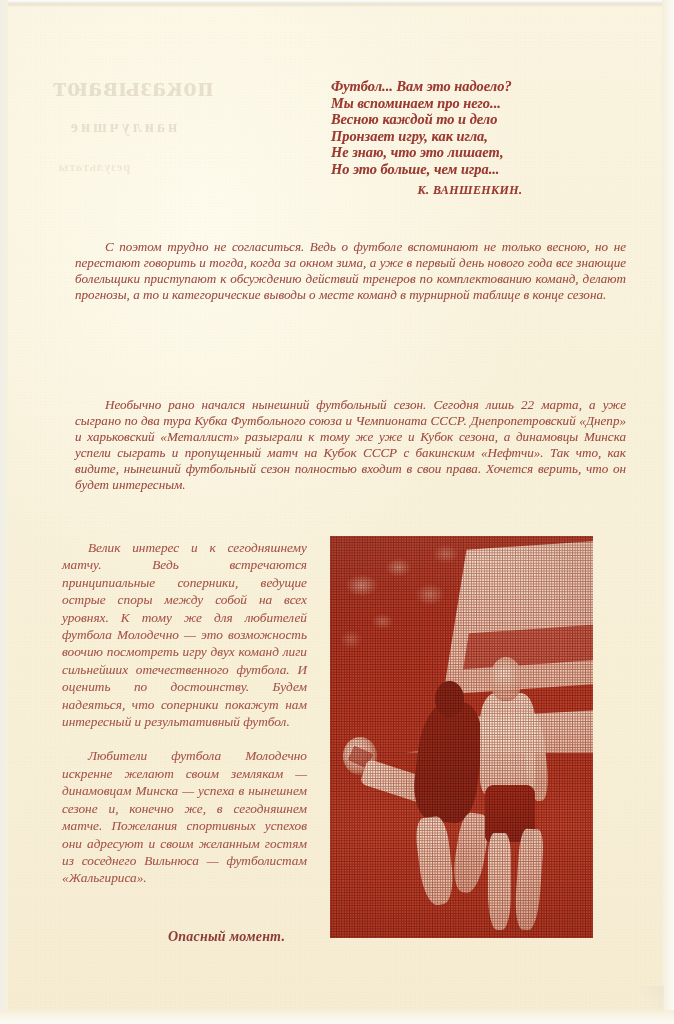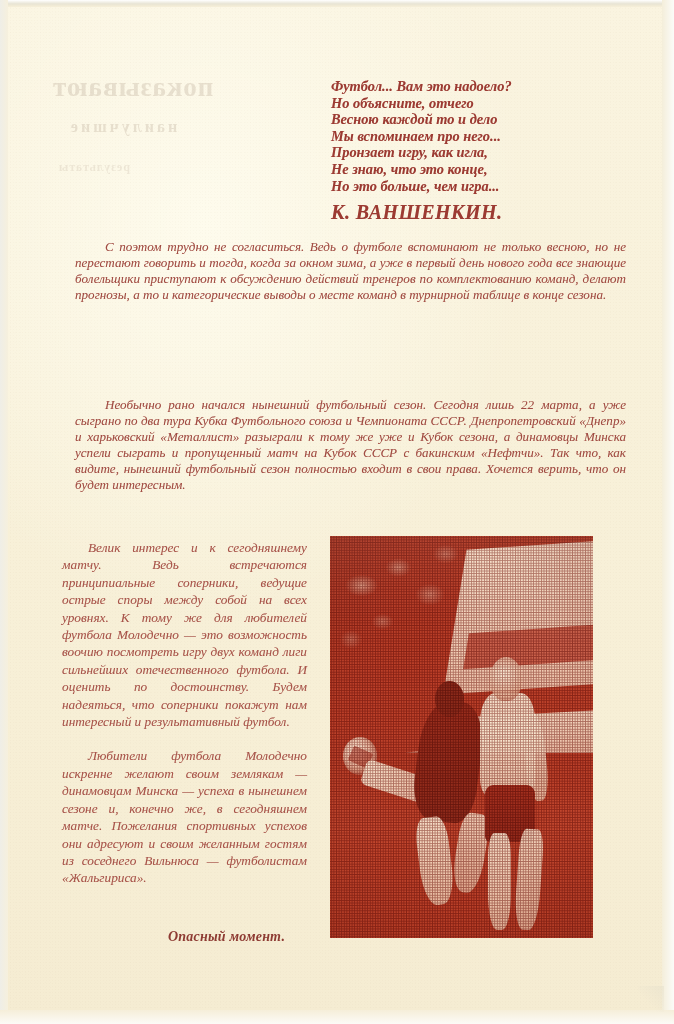--- a/index.html
+++ b/index.html
@@ -107,24 +107,24 @@
     top: 78px;
     width: 300px;
     color: #9c3a32;
     font-weight: bold;
     font-size: 14.4px;
     line-height: 16.6px;
     text-shadow: 0 0 0.5px rgba(156,58,50,0.35);
   }
   .poem-line { white-space: nowrap; }
   .poem-author {
-    margin-top: 10px;
-    text-align: left;
+    margin-top: 4px;
+    text-align: center;
     padding-right: 22px;
-    font-size: 20px;
+    font-size: 12px;
     letter-spacing: 0.4px;
   }
 
   
   .col-full {
     position: absolute;
     left: 62px;
     width: 551px;
     color: #a14b42;
     font-size: 13.1px;
@@ -377,25 +377,24 @@
   <div class="corner-fold"></div>
 
   <div class="ghost ghost-1">показывают</div>
   <div class="ghost ghost-2">наилучшие</div>
   <div class="ghost ghost-3">результаты</div>
 
   <div class="content">
 
     <div class="poem">
       <div class="poem-line">Футбол... Вам это надоело?</div>
-      <div class="poem-line">Но объясните, отчего</div>
+      <div class="poem-line">Мы вспоминаем про него...</div>
       <div class="poem-line">Весною каждой то и дело</div>
-      <div class="poem-line">Мы вспоминаем про него...</div>
       <div class="poem-line">Пронзает игру, как игла,</div>
-      <div class="poem-line">Не знаю, что это конце,</div>
+      <div class="poem-line">Не знаю, что это лишает,</div>
       <div class="poem-line">Но это больше, чем игра...</div>
       <div class="poem-author">К. ВАНШЕНКИН.</div>
     </div>
 
     <div class="col-full" id="para-block-1">
       <p>С поэтом  трудно не согласиться. Ведь о футболе вспоминают не только весною, но не перестают говорить и тогда, когда за окном зима, а уже в первый  день нового года все знающие болельщики приступают к обсуждению действий тренеров по комплектованию команд, делают  прогнозы, а то и категорические  выводы о месте  команд в турнирной таблице в конце сезона.</p>
     </div>
     <div class="col-full" id="para-block-3">
       <p>Необычно  рано начался  нынешний футбольный  сезон. Сегодня лишь 22 марта, а уже сыграно по два тура Кубка Футбольного союза и Чемпионата СССР. Днепропетровский «Днепр» и харьковский «Металлист» разыграли к тому же уже и Кубок сезона, а динамовцы Минска успели сыграть и пропущенный  матч на Кубок  СССР с бакинским «Нефтчи». Так что, как видите,  нынешний  футбольный сезон полностью входит в свои права. Хочется  верить, что он будет интересным.</p>
     </div>

